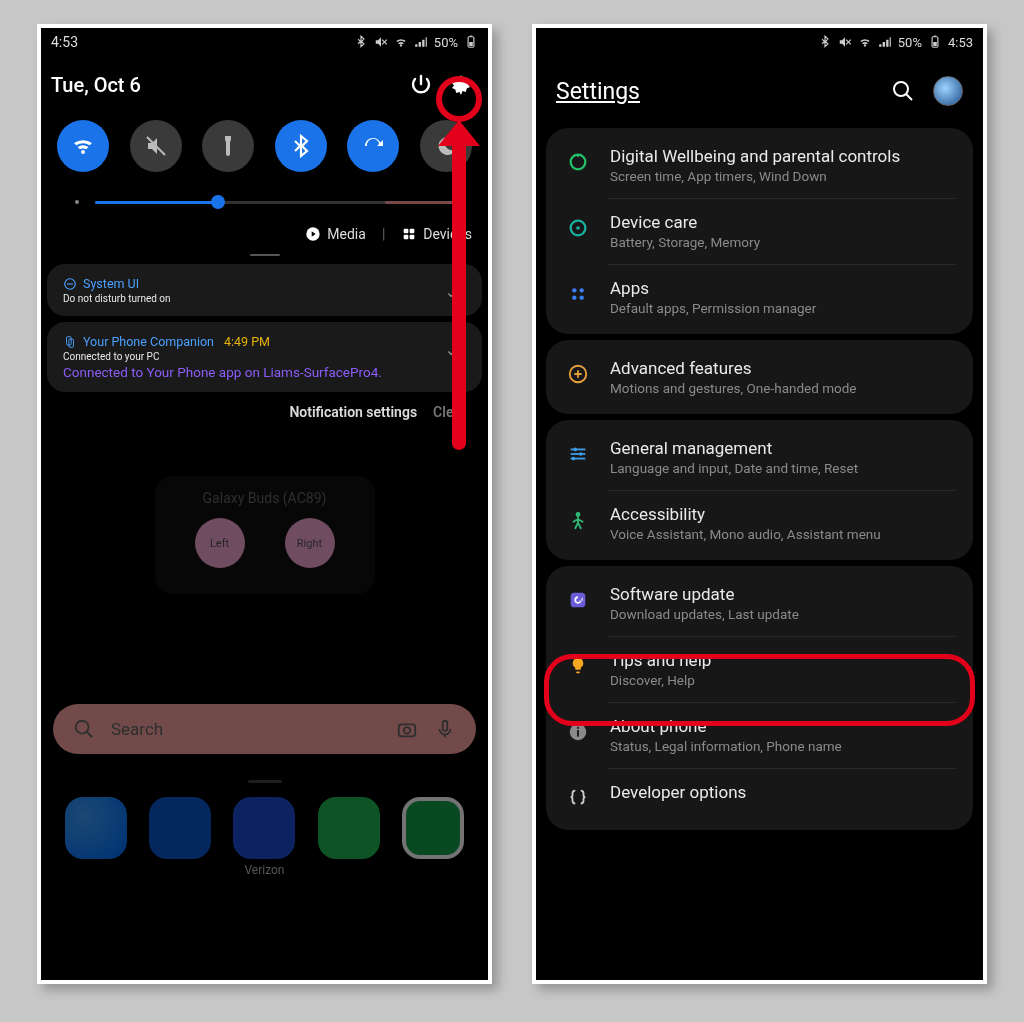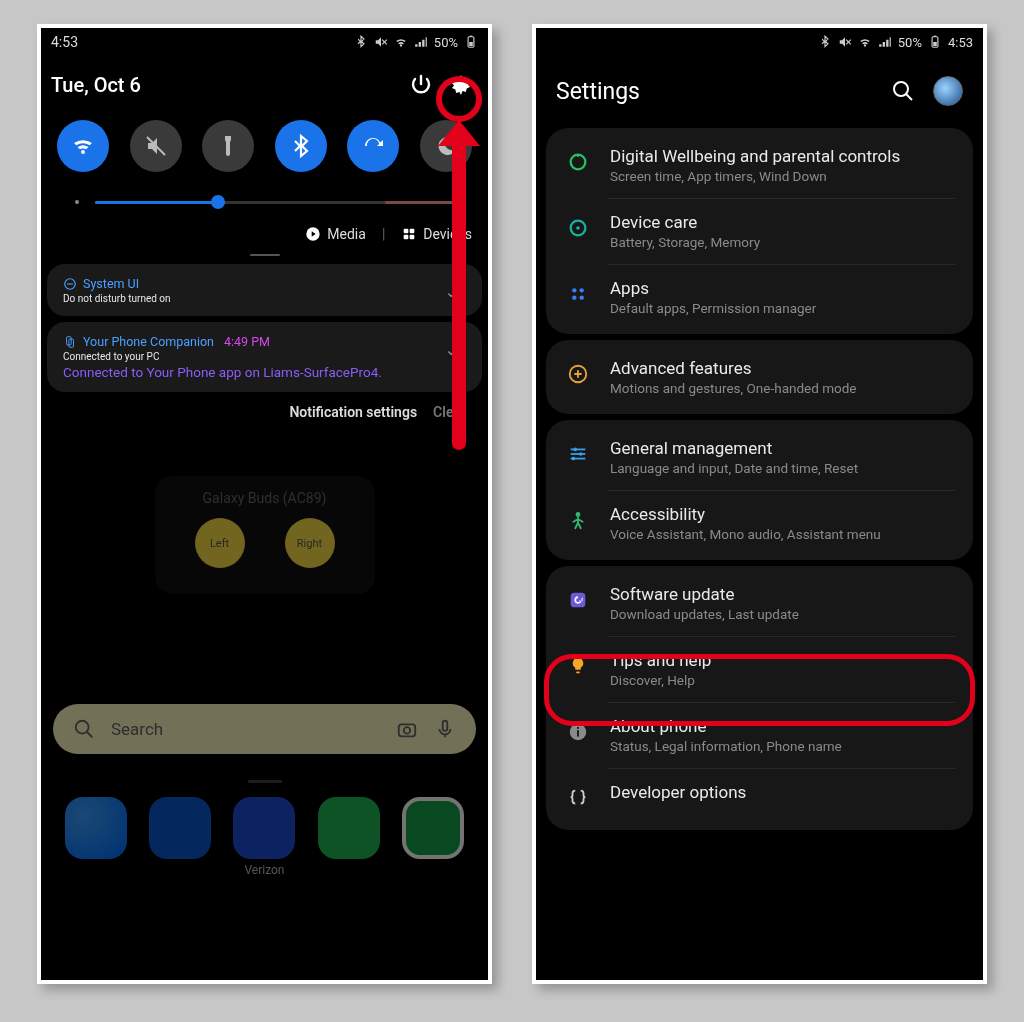--- a/index.html
+++ b/index.html
@@ -92,44 +92,44 @@
   
   .notif-card {
     background: #1a1a1a;
     margin: 6px 6px;
     border-radius: 18px;
     padding: 12px 16px;
     color:#ccc;
   }
   .notif-app { display:flex; align-items:center; gap:6px; font-size:12.5px; color:#4aa0ff;}
   .notif-app svg { width:14px; height:14px; fill:#4aa0ff;}
-  .notif-app .time { color:#d946ef; margin-left:4px;}
+  .notif-app .time { color:#eab308; margin-left:4px;}
   .notif-title { font-size:10px; color:#e8e8e8; margin-top:2px;}
   .notif-body  { font-size:13.5px; color:#8b5cf6; margin-top:2px;}
   .notif-expand { position:absolute; right:24px; color:#888;}
   .notif-actions {
     display:flex; justify-content:flex-end; gap:16px;
     padding: 6px 22px 6px; font-size:14px; font-weight:600; color:#ddd;
   }
   .notif-actions .clear { color:#777;}
   
   .dim-home {
     position: relative;
     padding: 50px 12px 0;
     opacity: 0.45;
   }
   .buds-card {
     width: 220px; margin: 0 auto 110px; text-align:center;
     background:#111; border-radius:18px; padding:14px;
     color:#666; font-size:14px;
   }
   .buds-card .row { display:flex; justify-content:center; gap:40px; margin:12px 0;}
-  .buds-card .cell { width:50px; height:50px; border-radius:50%; background:#fde047; display:flex; align-items:center; justify-content:center; font-size:11px; color:#555;}
+  .buds-card .cell { width:50px; height:50px; border-radius:50%; background:#f9a8d4; display:flex; align-items:center; justify-content:center; font-size:11px; color:#555;}
   .search-pill {
-    background:#fef9c3; border-radius:28px; height:50px;
+    background:#fca5a5; border-radius:28px; height:50px;
     display:flex; align-items:center; padding:0 20px; gap:16px;
     color:#666;
   }
   .search-pill svg { width:22px; height:22px; fill:#666;}
   .search-pill .text { flex:1; font-size:17px;}
   .dock-handle { height:3px; width:34px; background:#444; border-radius:2px; margin:26px auto 14px;}
   .dock {
     display:flex; justify-content: space-around; padding:0 6px 8px;
     gap:10px;
   }
@@ -155,21 +155,21 @@
   .annot-arrow .stem { position:absolute; left:8px; top:20px; bottom:0; width:14px; background:#e3001b; border-radius:7px;}
   .annot-arrow .head {
     position:absolute; top:0; left:-6px;
     width:0; height:0;
     border-left:21px solid transparent;
     border-right:21px solid transparent;
     border-bottom:26px solid #e3001b;
   }
   
   .settings-header {
-    display:flex; align-items:center; padding:20px 20px 16px;
+    display:flex; align-items:center; padding:20px 20px 16px;text-decoration:underline;
   }
   .settings-header .title { font-size:23px; font-weight:400;}
   .settings-header .spacer {flex:1;}
   .settings-header svg { width:24px; height:24px; fill:#fff; margin-left:20px;}
   .settings-header .avatar {
     width:30px; height:30px; border-radius:50%;
     background: radial-gradient(circle at 40% 40%, #9cd3ff, #1b4b8a);
     border:1px solid #666;
   }
   .settings-group {

